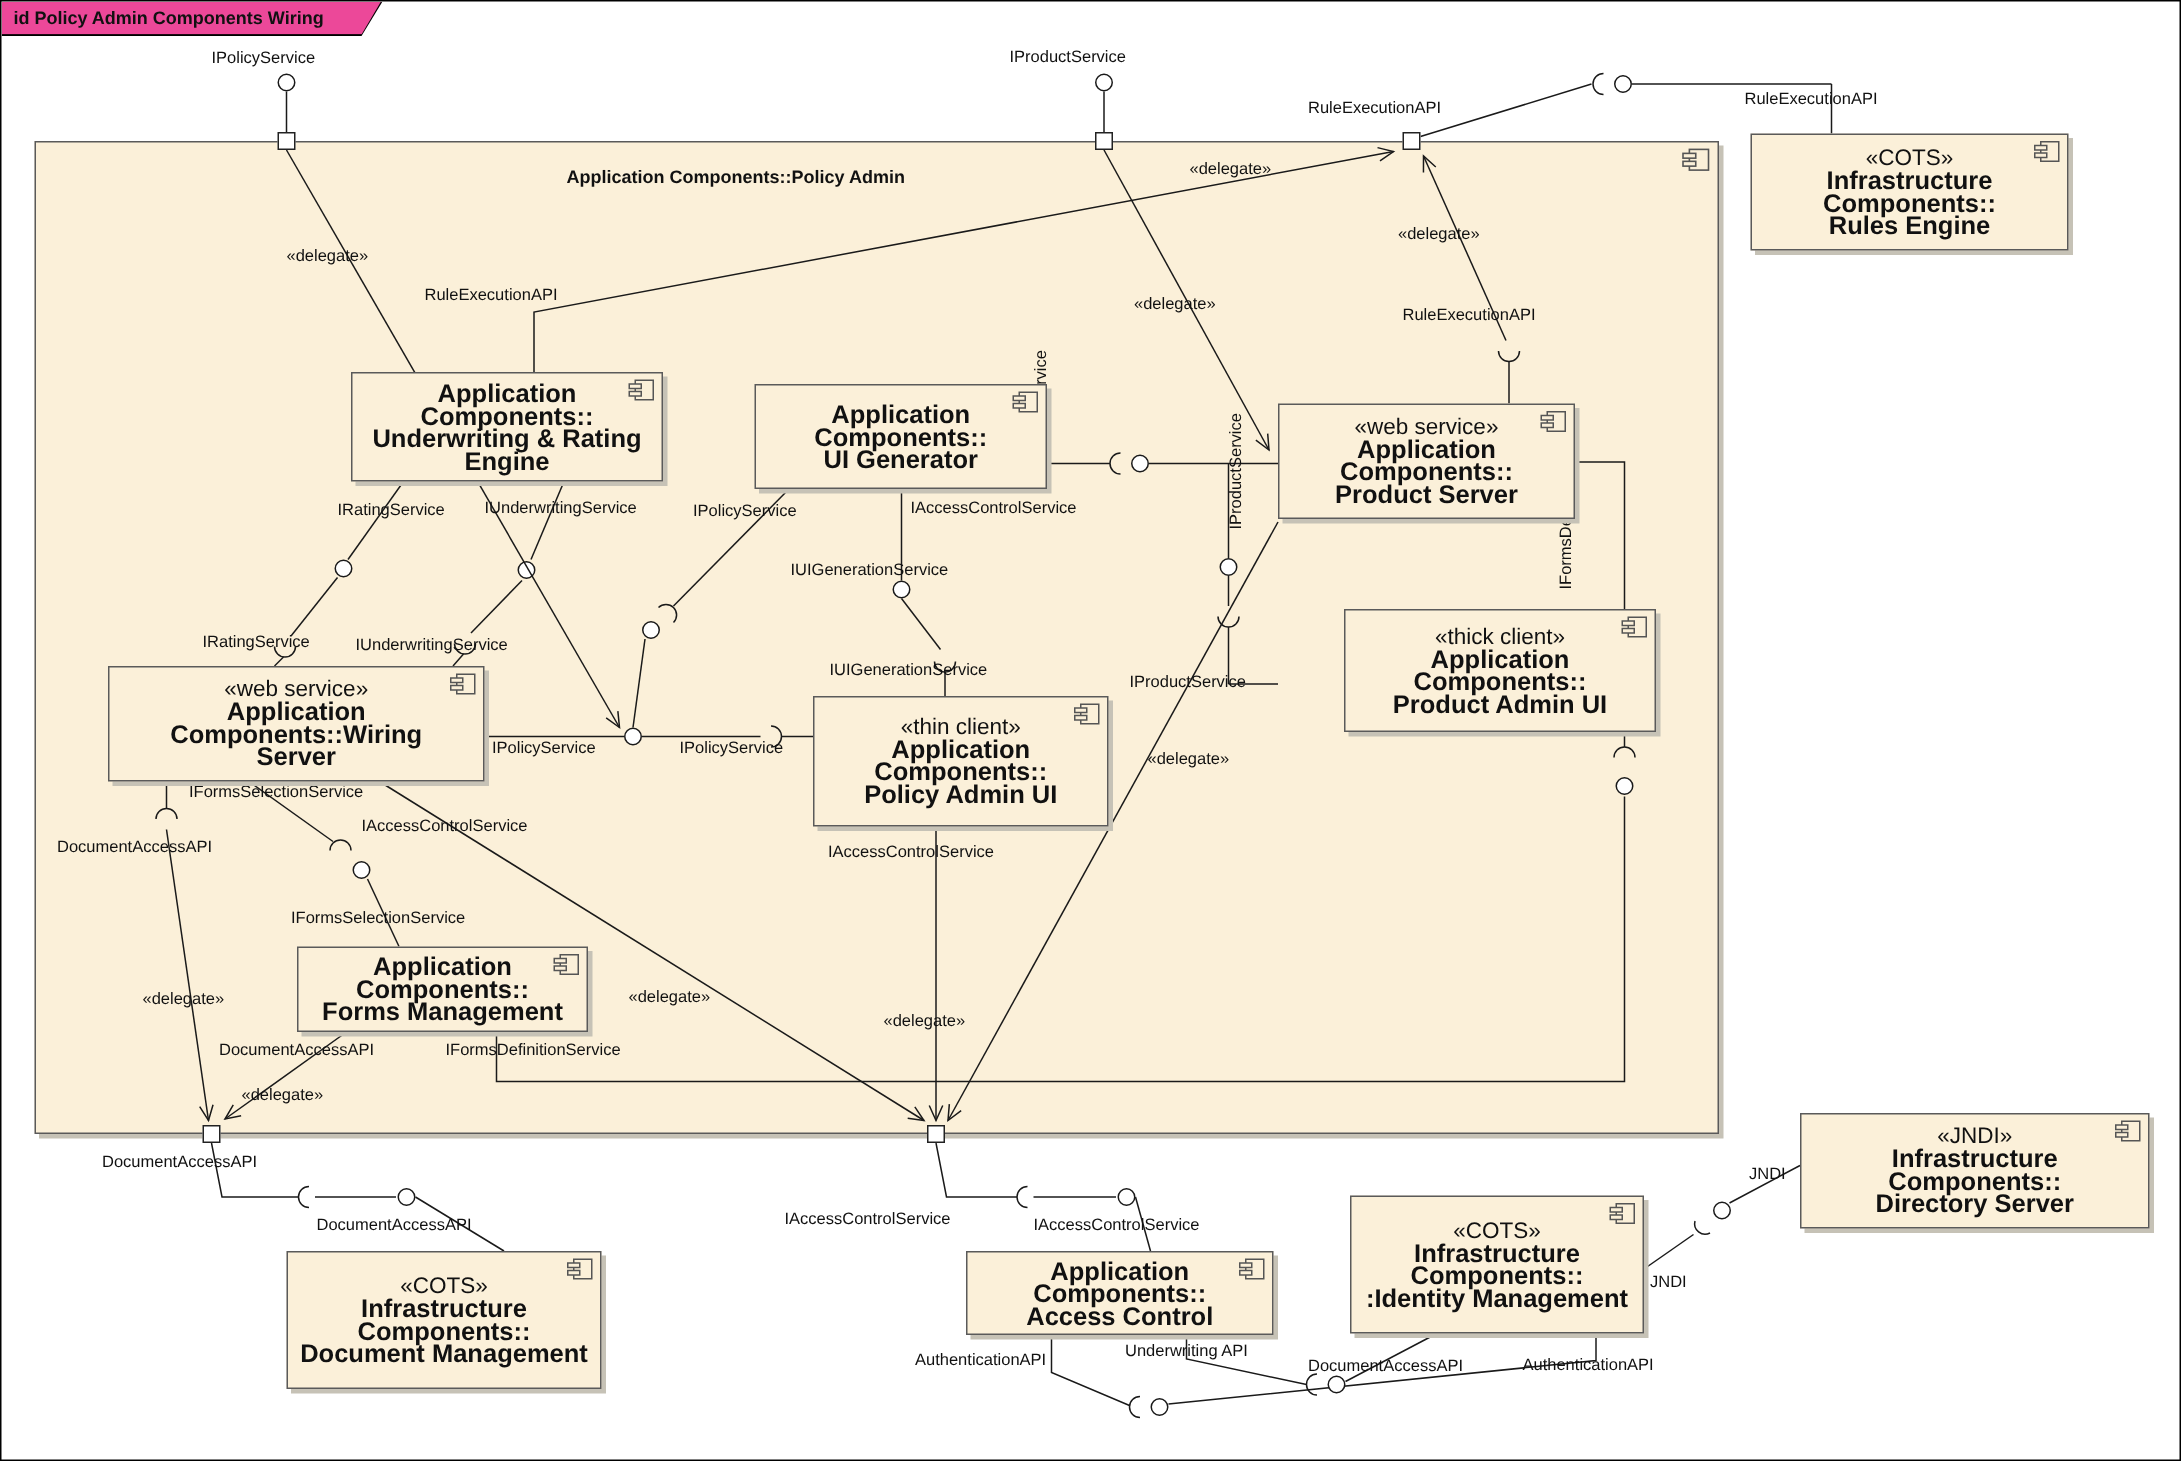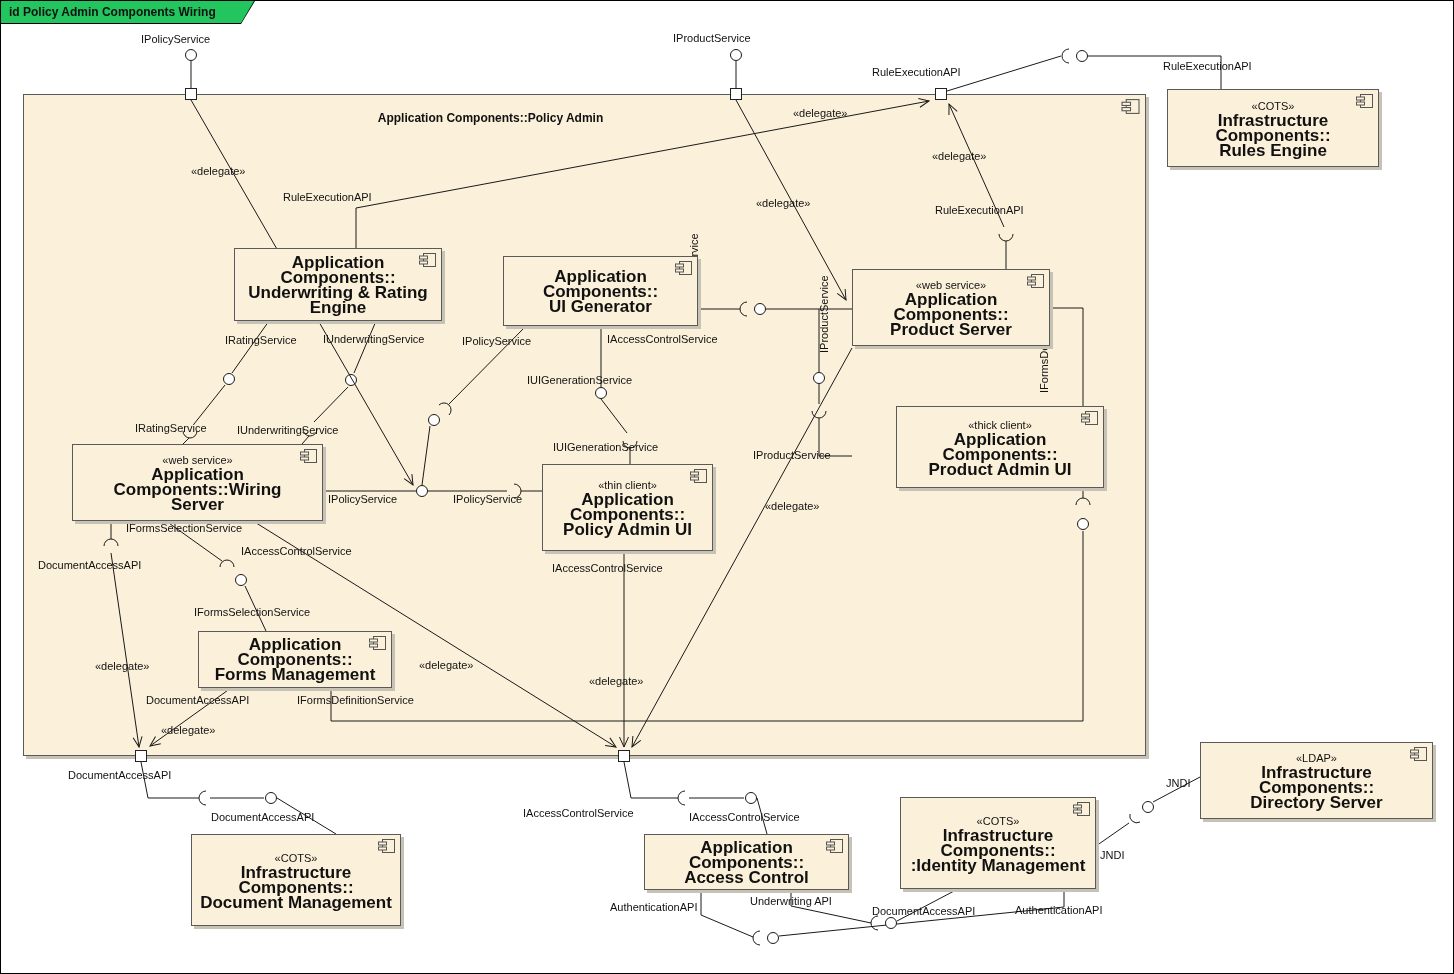--- a/index.html
+++ b/index.html
@@ -10,42 +10,42 @@
   
   .frame { position:absolute; z-index:0; background:var(--frame-fill,#FBF0D9);
            border:1px solid var(--border,#5a5a5a); box-shadow:3px 3px 0 var(--shadow,#c6c2b6); }
   .frame-label { position:absolute; z-index:2; font-weight:bold; font-size:12px; text-align:center; }
 
   
   .comp { position:absolute; z-index:4; background:var(--component-fill,#FBF0D9);
           border:1px solid var(--border,#5a5a5a); box-shadow:3px 3px 0 var(--shadow,#c6c2b6);
           display:flex; flex-direction:column; align-items:center; justify-content:center;
           text-align:center; padding:2px 4px; }
-  .comp .stereo { font-size:11px; line-height:14px; }
+  .comp .stereo { font-size:15px; line-height:14px; }
   .comp .cname  { font-size:17px; font-weight:bold; line-height:15px; white-space:pre-line; }
   .cicon { position:absolute; top:3px; right:4px; line-height:0; }
   .cicon svg rect { fill:var(--component-fill,#FBF0D9); stroke:#555; stroke-width:1; }
 
   
   .port { position:absolute; z-index:5; width:12px; height:12px; background:#fff;
           border:1px solid #222; }
 
   
   .lbl { position:absolute; z-index:3; font-size:11px; line-height:13px; white-space:nowrap; }
   .vlbl { transform:rotate(-90deg); transform-origin:0 100%; }
 
   
   #wires { position:absolute; left:0; top:0; z-index:1; }
   #wires line, #wires path { stroke:var(--line,#1a1a1a); stroke-width:1; fill:none; }
   #wires circle.ball { fill:#fff; stroke:var(--line,#1a1a1a); stroke-width:1; }
 
   
   .tab-outer { position:absolute; left:0; top:0; z-index:6; width:254px; height:23px; background:#000;
                clip-path:polygon(0 0, 100% 0, calc(100% - 14px) 100%, 0 100%); }
-  .tab-inner { position:absolute; left:0; top:0; right:1px; bottom:1px; background:#22c55e;
+  .tab-inner { position:absolute; left:0; top:0; right:1px; bottom:1px; background:#ec4899;
                clip-path:polygon(0 0, 100% 0, calc(100% - 13px) 100%, 0 100%);
                font-size:12px; font-weight:bold; padding:4px 8px; white-space:nowrap; }
 </style>
 </head>
 <body>
 
 <div id="canvas">
 
   <div class="frame" style="left:22px;top:93px;width:1123px;height:662px">
     <span class="cicon">
@@ -304,21 +304,21 @@
     <span class="cicon"><svg width="19" height="16" viewBox="0 0 19 16">
           <rect x="5.5" y="1.5" width="12" height="13"></rect>
           <rect x="1.5" y="4" width="8" height="3"></rect>
           <rect x="1.5" y="9" width="8" height="3"></rect>
         </svg></span>
     <div class="stereo">«web service»</div>
     <div class="cname">Application Components::Wiring
 Server</div>
   </div>
 
-  <div class="comp" style="left:541px;top:463px;width:171px;height:87px">
+  <div class="comp" style="left:541px;top:463px;width:197px;height:87px">
     <span class="cicon"><svg width="19" height="16" viewBox="0 0 19 16">
           <rect x="5.5" y="1.5" width="12" height="13"></rect>
           <rect x="1.5" y="4" width="8" height="3"></rect>
           <rect x="1.5" y="9" width="8" height="3"></rect>
         </svg></span>
     <div class="stereo">«thin client»</div>
     <div class="cname">Application Components::
 Policy Admin UI</div>
   </div>
 
@@ -376,21 +376,21 @@
     <div class="cname">Infrastructure Components::
 :Identity Management</div>
   </div>
 
   <div class="comp" style="left:1199px;top:741px;width:233px;height:77px">
     <span class="cicon"><svg width="19" height="16" viewBox="0 0 19 16">
           <rect x="5.5" y="1.5" width="12" height="13"></rect>
           <rect x="1.5" y="4" width="8" height="3"></rect>
           <rect x="1.5" y="9" width="8" height="3"></rect>
         </svg></span>
-    <div class="stereo">«LDAP»</div>
+    <div class="stereo">«JNDI»</div>
     <div class="cname">Infrastructure Components::
 Directory Server</div>
   </div>
 
   <div class="port" style="left:184px;top:87px"></div>
   <div class="port" style="left:729px;top:87px"></div>
   <div class="port" style="left:934px;top:87px"></div>
   <div class="port" style="left:134px;top:749px"></div>
   <div class="port" style="left:617px;top:749px"></div>
 

